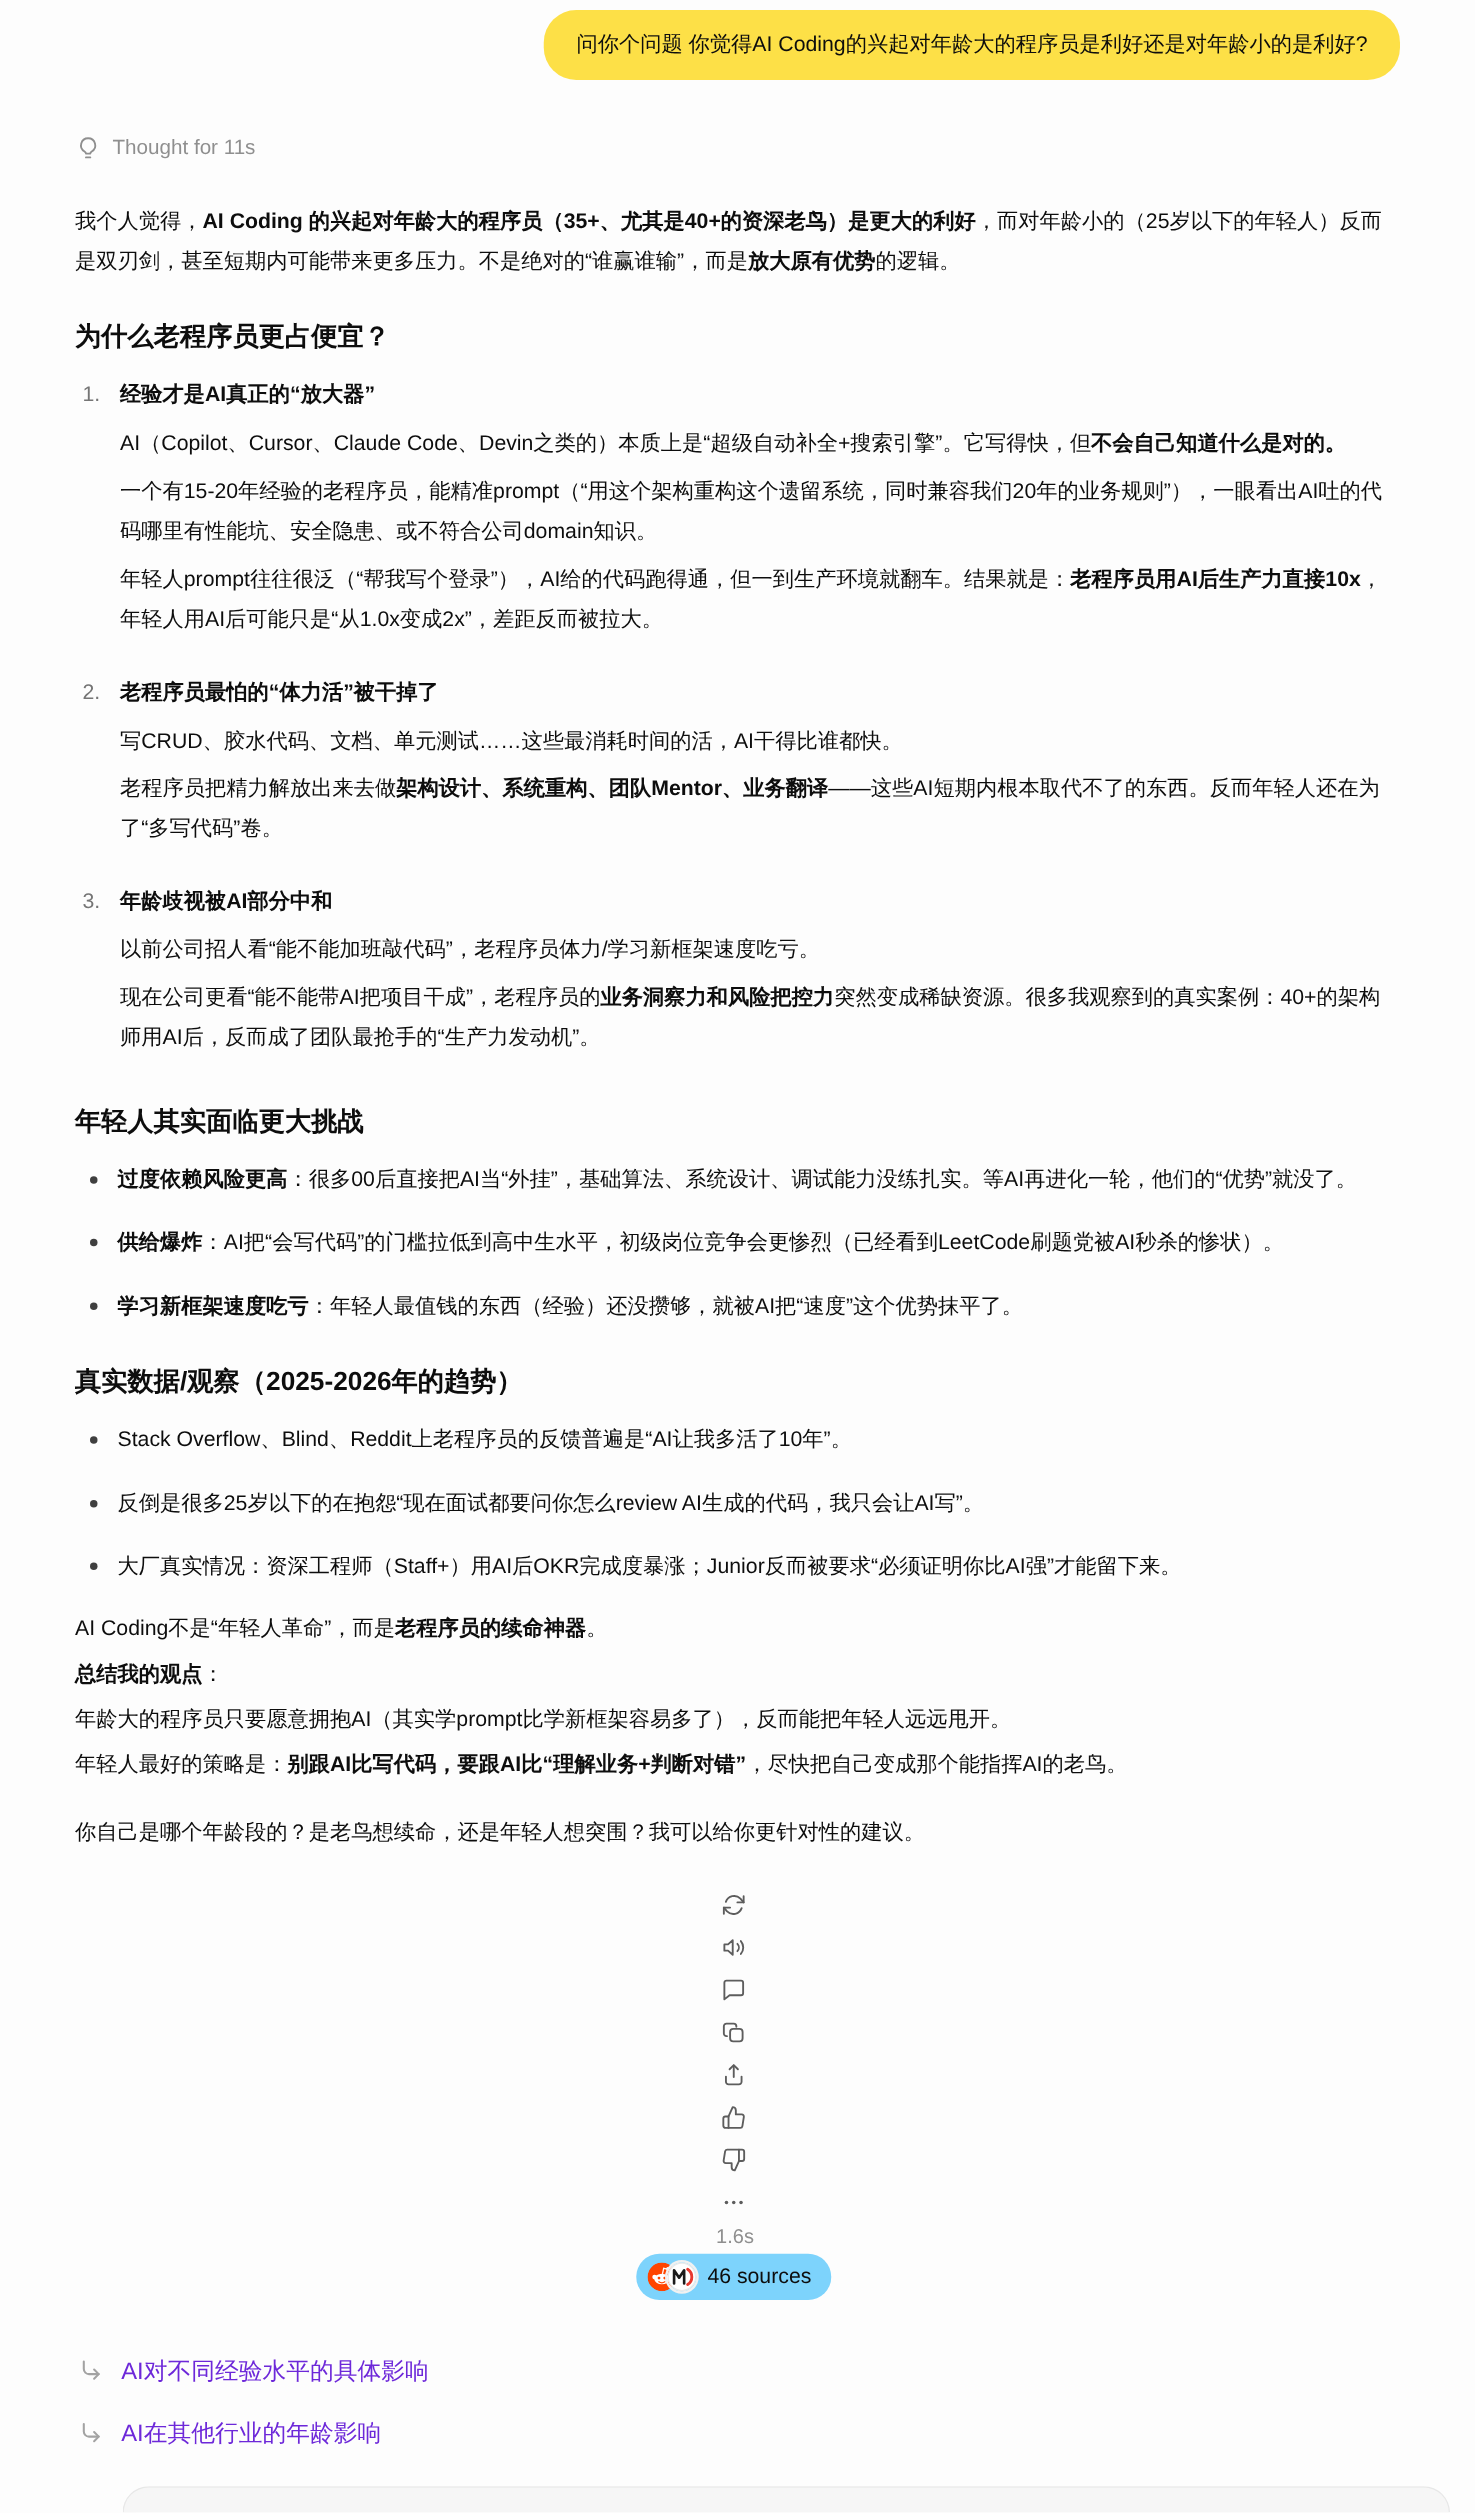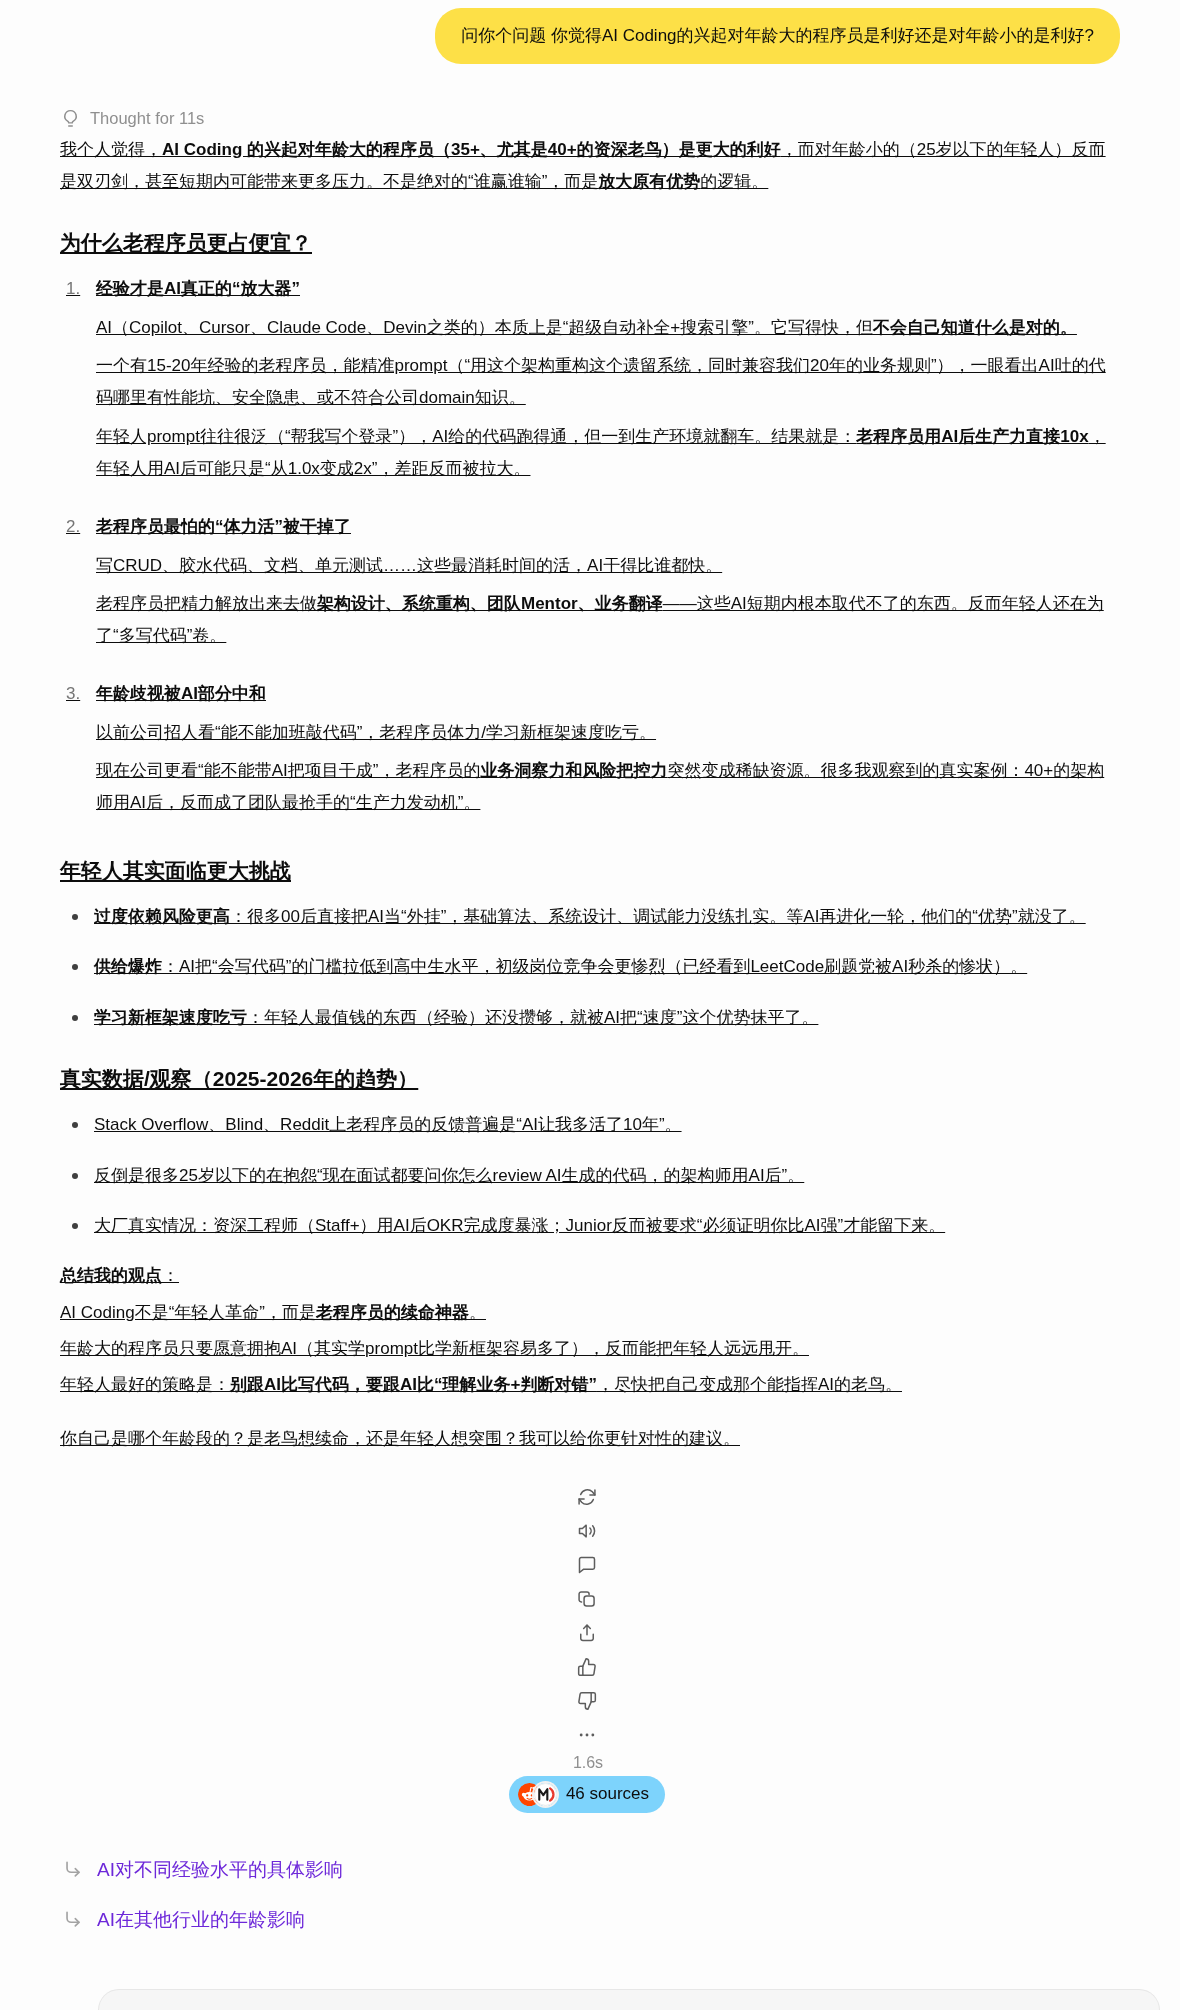--- a/index.html
+++ b/index.html
@@ -17,21 +17,21 @@
     font-size:17px;line-height:1.5;max-width:82%;color:#0d0d0d;
   }
   
   .thought-row{
     display:flex;align-items:center;gap:9px;margin-top:44px;
     background:none;border:none;padding:0;cursor:pointer;
     color:#8f8f8f;font-size:16.5px;font-family:inherit;
   }
   .thought-row svg{display:block;}
   
-  .answer{margin-top:5px;font-size:17px;line-height:1.9;text-decoration:underline;}
+  .answer{margin-top:32px;font-size:17px;line-height:1.9;}
   .answer p{margin:0 0 6px 0;}
   .answer b{font-weight:700;color:#0d0d0d;}
   .answer h2{font-size:21px;font-weight:700;margin:30px 0 16px 0;line-height:1.4;}
   
   .olist{margin:0;}
   .oitem{display:flex;margin:0 0 20px 0;}
   .omarker{width:30px;flex:none;color:#757575;text-align:left;padding-left:6px;}
   .obody{flex:1;min-width:0;}
   .otitle{font-weight:700;}
   
@@ -134,26 +134,26 @@
     <div class="ulist">
       <div class="uitem"><b>过度依赖风险更高</b><span>：很多00后直接把AI当“外挂”，基础算法、系统设计、调试能力没练扎实。等AI再进化一轮，他们的“优势”就没了。</span></div>
       <div class="uitem"><b>供给爆炸</b><span>：AI把“会写代码”的门槛拉低到高中生水平，初级岗位竞争会更惨烈（已经看到LeetCode刷题党被AI秒杀的惨状）。</span></div>
       <div class="uitem"><b>学习新框架速度吃亏</b><span>：年轻人最值钱的东西（经验）还没攒够，就被AI把“速度”这个优势抹平了。</span></div>
     </div>
 
     <h2>真实数据/观察（2025-2026年的趋势）</h2>
 
     <div class="ulist">
       <div class="uitem"><span>Stack Overflow、Blind、Reddit上老程序员的反馈普遍是“AI让我多活了10年”。</span></div>
-      <div class="uitem"><span>反倒是很多25岁以下的在抱怨“现在面试都要问你怎么review AI生成的代码，的架构师用AI后”。</span></div>
+      <div class="uitem"><span>反倒是很多25岁以下的在抱怨“现在面试都要问你怎么review AI生成的代码，我只会让AI写”。</span></div>
       <div class="uitem"><span>大厂真实情况：资深工程师（Staff+）用AI后OKR完成度暴涨；Junior反而被要求“必须证明你比AI强”才能留下来。</span></div>
     </div>
 
+    <p class="tight"><span>AI Coding不是“年轻人革命”，而是</span><b>老程序员的续命神器</b><span>。</span></p>
     <p class="tight" style="margin-top:28px"><b>总结我的观点</b><span>：</span></p>
-    <p class="tight"><span>AI Coding不是“年轻人革命”，而是</span><b>老程序员的续命神器</b><span>。</span></p>
     <p class="tight"><span>年龄大的程序员只要愿意拥抱AI（其实学prompt比学新框架容易多了），反而能把年轻人远远甩开。</span></p>
     <p class="tight"><span>年轻人最好的策略是：</span><b>别跟AI比写代码，要跟AI比“理解业务+判断对错”</b><span>，尽快把自己变成那个能指挥AI的老鸟。</span></p>
 
     <p class="closing"><span>你自己是哪个年龄段的？是老鸟想续命，还是年轻人想突围？我可以给你更针对性的建议。</span></p>
   </div>
 
   <div class="toolbar">
     <button class="tool-btn">
       <span>
         <svg width="20" height="20" viewBox="0 0 24 24" fill="none" stroke="currentColor" stroke-width="1.8" stroke-linecap="round" stroke-linejoin="round">

